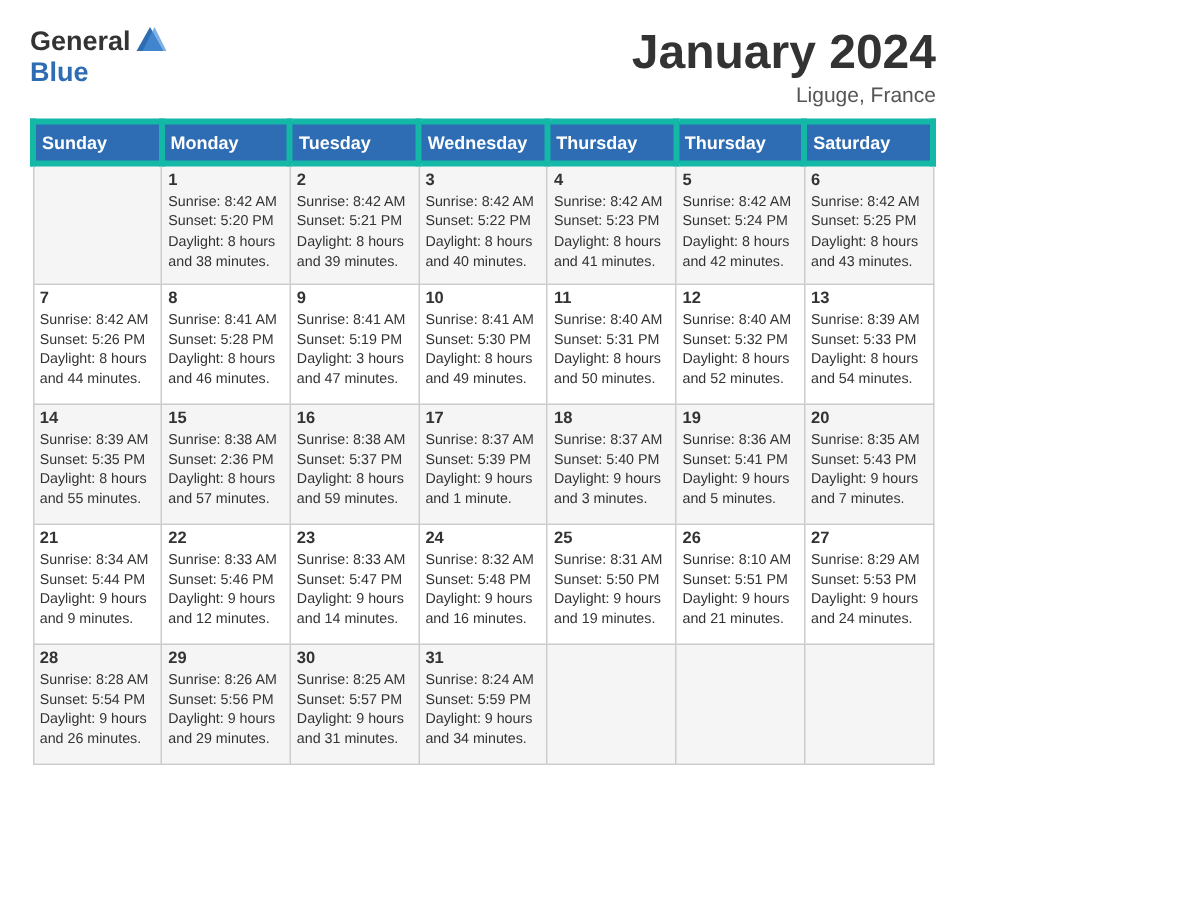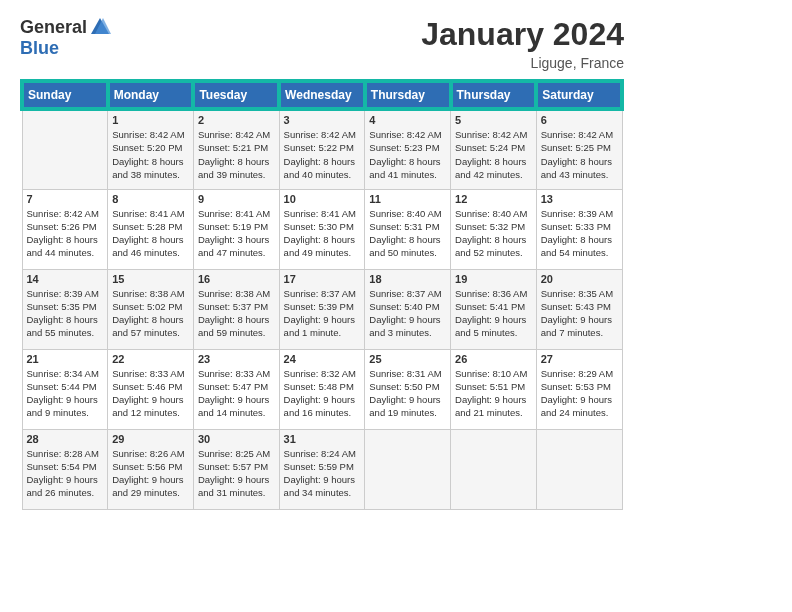--- a/index.html
+++ b/index.html
@@ -189,21 +189,21 @@
             <div class="cell-text"><span>Sunrise: 8:39 AM</span><br><span>Sunset: 5:33 PM</span><br><span>Daylight: 8 hours and 54 minutes.</span></div>
           </td>
         </tr>
         <tr>
           <td>
             <span class="day-num">14</span>
             <div class="cell-text"><span>Sunrise: 8:39 AM</span><br><span>Sunset: 5:35 PM</span><br><span>Daylight: 8 hours and 55 minutes.</span></div>
           </td>
           <td>
             <span class="day-num">15</span>
-            <div class="cell-text"><span>Sunrise: 8:38 AM</span><br><span>Sunset: 5:02 PM</span><br><span>Daylight: 8 hours and 57 minutes.</span></div>
+            <div class="cell-text"><span>Sunrise: 8:38 AM</span><br><span>Sunset: 2:36 PM</span><br><span>Daylight: 8 hours and 57 minutes.</span></div>
           </td>
           <td>
             <span class="day-num">16</span>
             <div class="cell-text"><span>Sunrise: 8:38 AM</span><br><span>Sunset: 5:37 PM</span><br><span>Daylight: 8 hours and 59 minutes.</span></div>
           </td>
           <td>
             <span class="day-num">17</span>
             <div class="cell-text"><span>Sunrise: 8:37 AM</span><br><span>Sunset: 5:39 PM</span><br><span>Daylight: 9 hours and 1 minute.</span></div>
           </td>
           <td>

